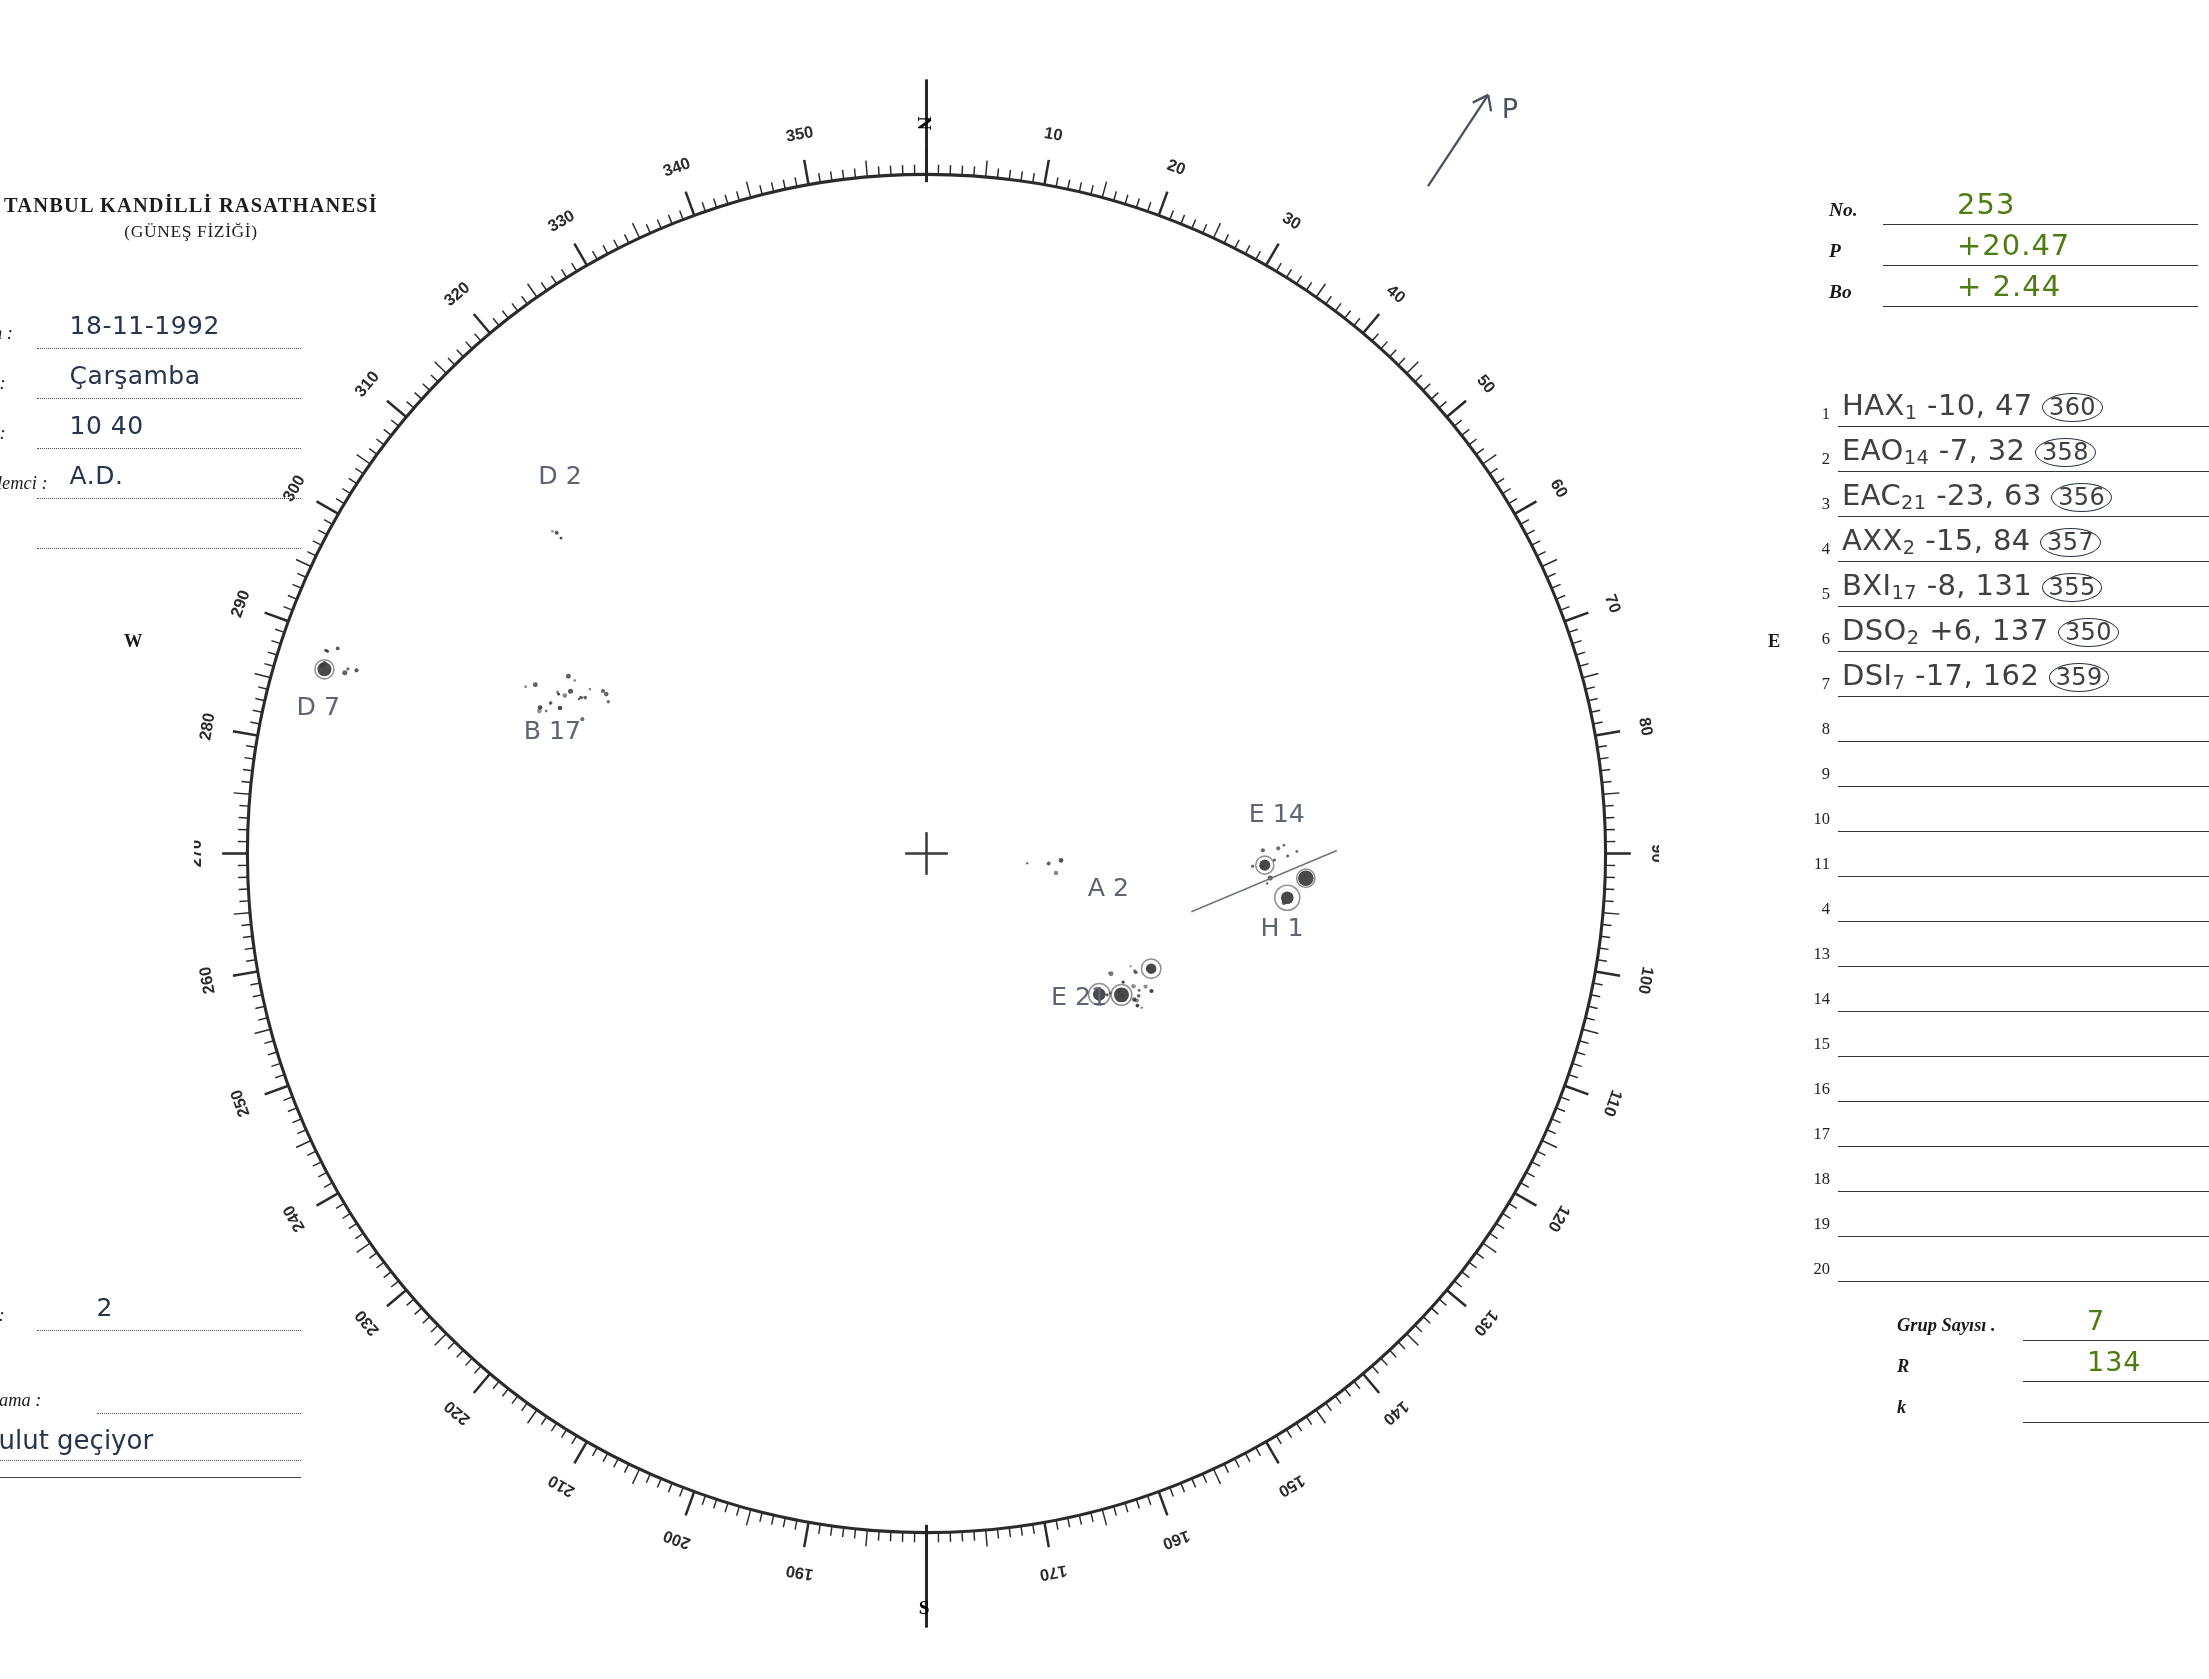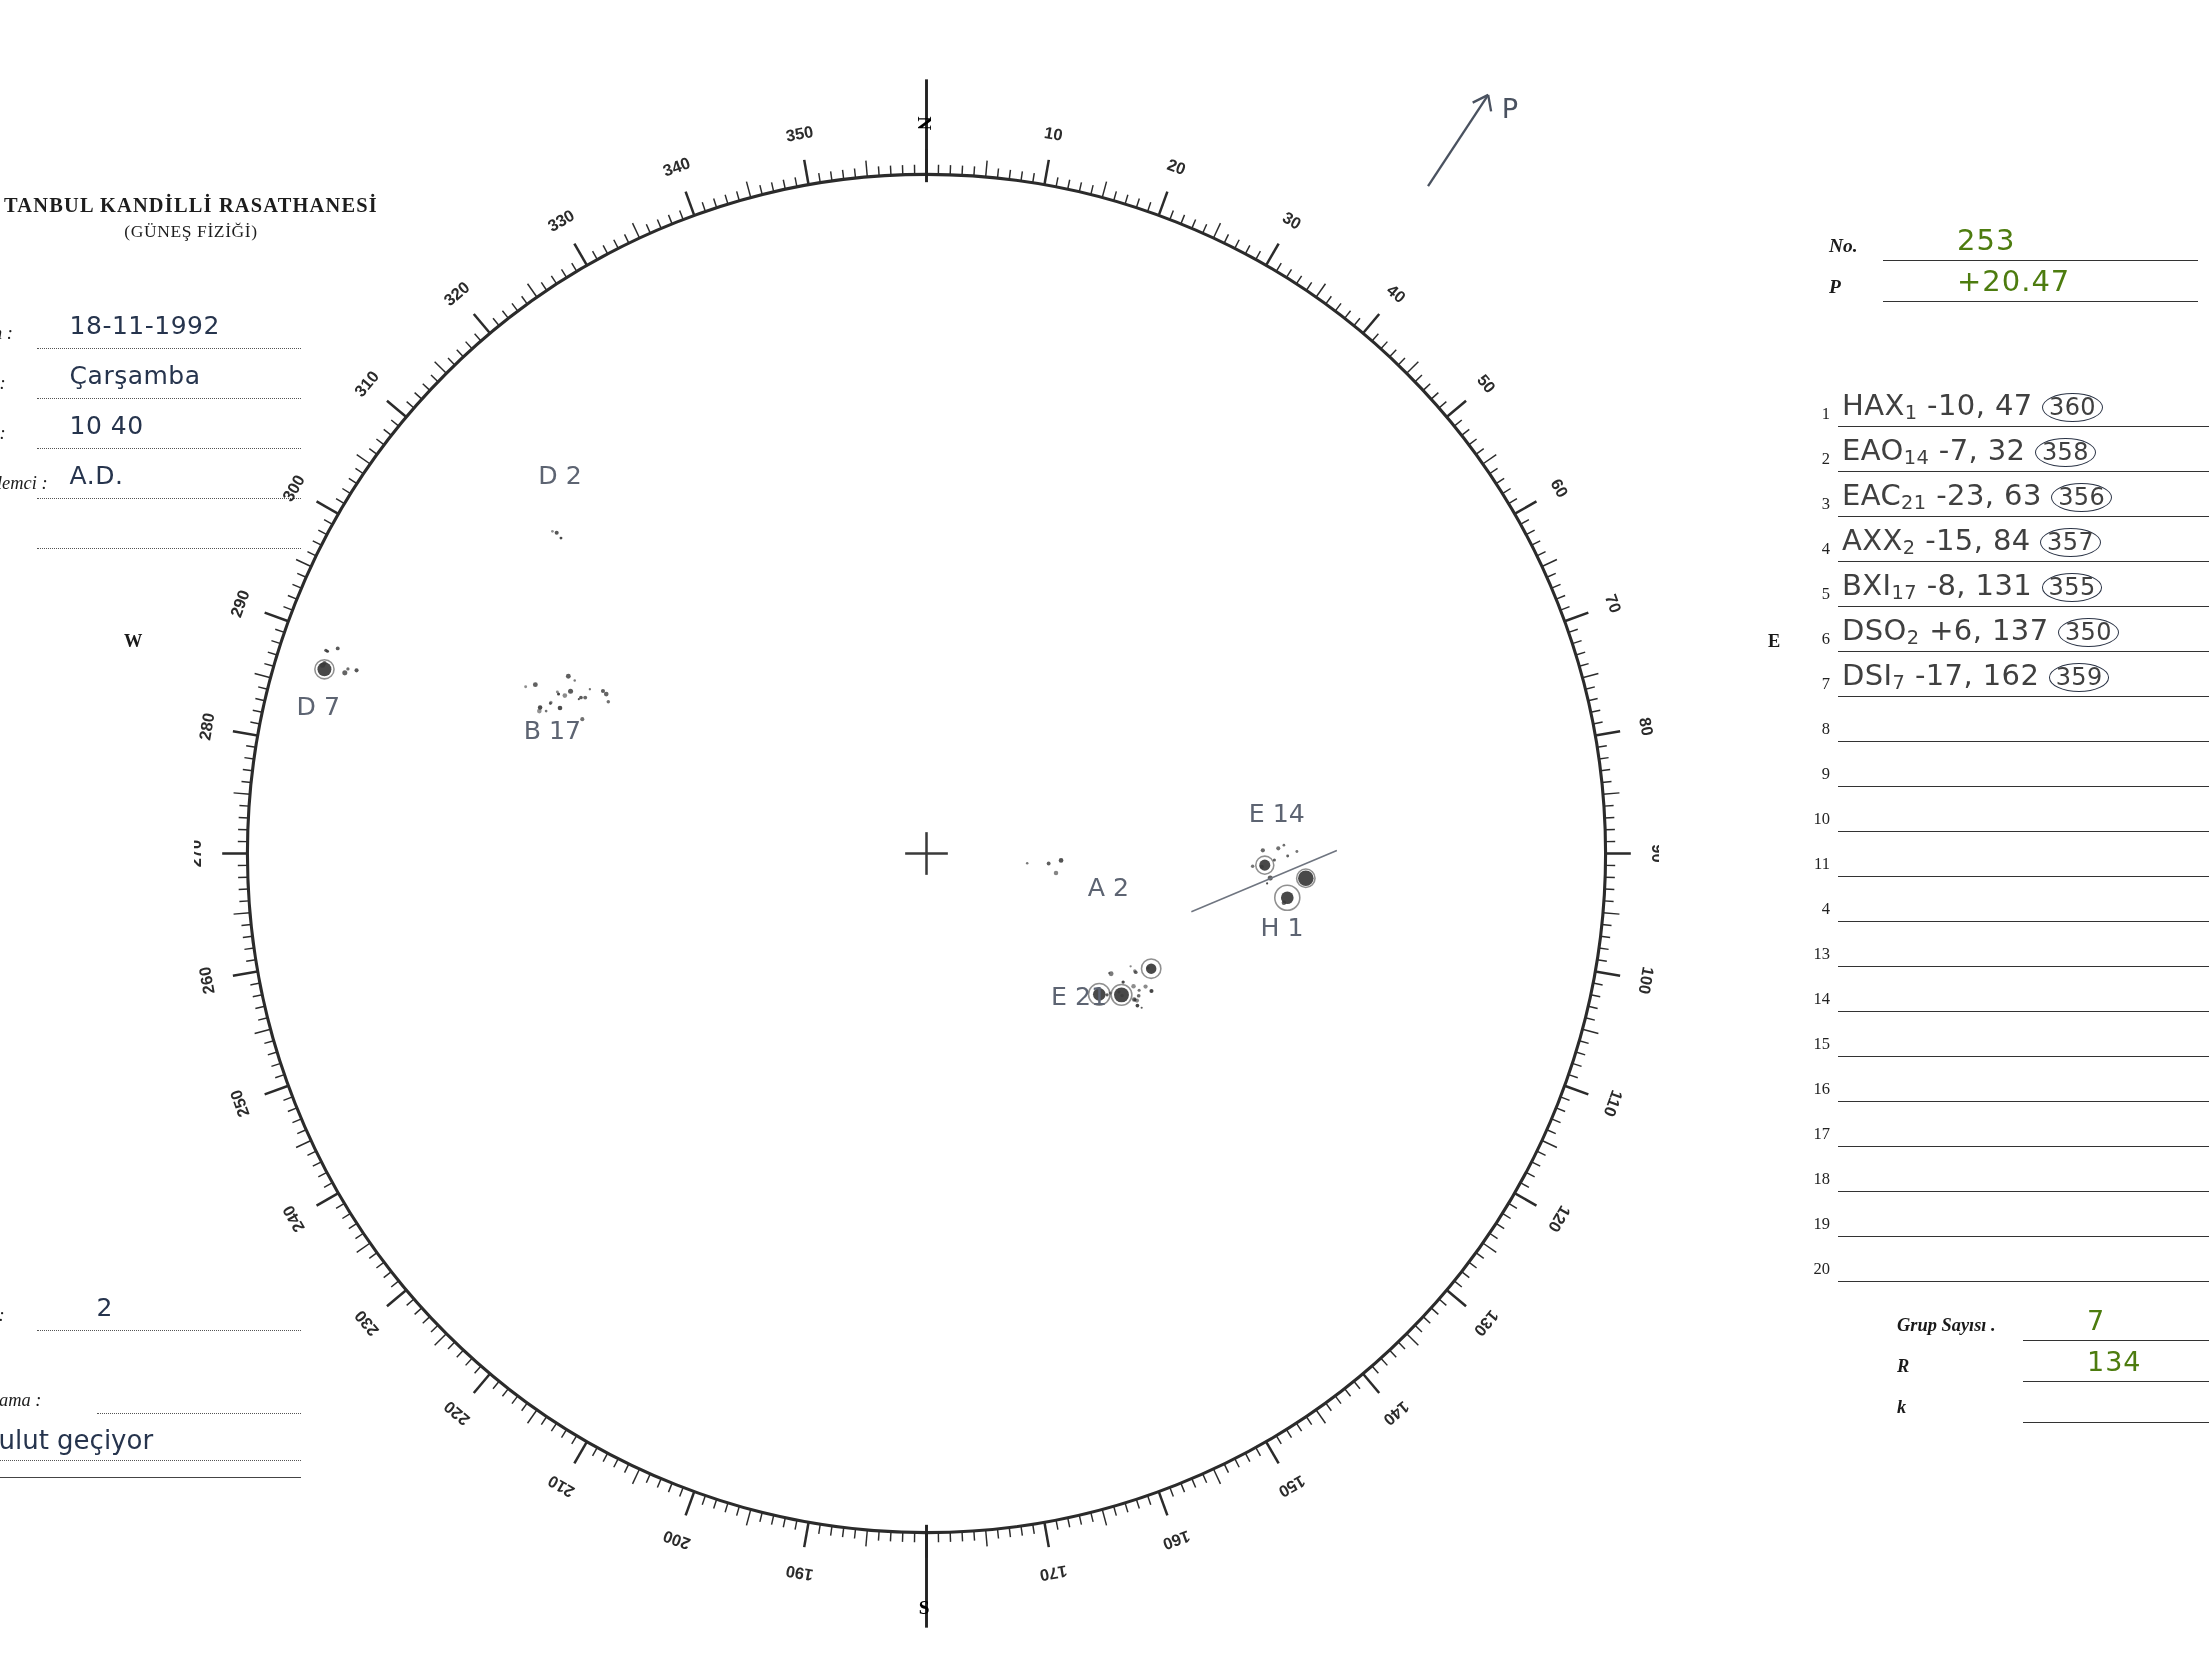--- a/index.html
+++ b/index.html
@@ -132,21 +132,20 @@
     height: 1591px;
   }
   #disk-wrap svg { display: block; }
 
   
   .rpanel {
     position: absolute;
     left: 1829px;
     top: 189px;
     width: 369px;
-    margin-top: 36px;
   }
   .kvrow {
     position: relative;
     height: 41px;
   }
   .kvrow .k {
     position: absolute;
     left: 0; top: 9.7px;
     font-family: "Liberation Serif", serif;
     font-style: italic;
@@ -817,20 +816,25 @@
   <div class="kvrow">
     <span class="k">No.</span>
     <span class="rule"></span>
     <span class="v">253</span>
   </div>
   <div class="kvrow">
     <span class="k">P</span>
     <span class="rule"></span>
     <span class="v">+20.47</span>
   </div>
+  <div class="kvrow">
+    <span class="k">Bo</span>
+    <span class="rule"></span>
+    <span class="v">+ 2.44</span>
+  </div>
 </div>
 
 <div class="grouplist" id="grouplist">
     <div class="grow">
       <span class="num">1</span>
       <span class="rule"></span>
       <span class="txt"><span>HAX</span><span class="sub">1</span> <span>-10,</span> <span>47</span> <span class="circ">360</span></span>
     </div>
     <div class="grow">
       <span class="num">2</span>

